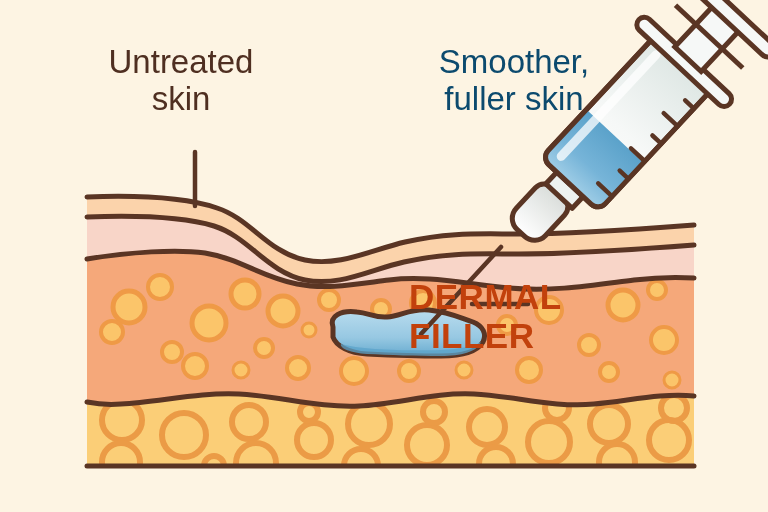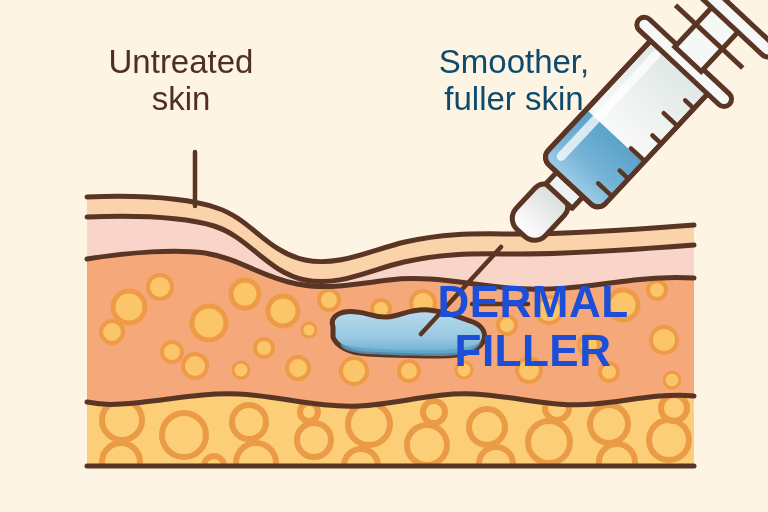--- a/index.html
+++ b/index.html
@@ -49,25 +49,25 @@
     width: 230px;
     text-align: center;
     font-size: 33px;
     font-weight: 400;
     color: #0c4a6e;
   }
   #label-dermal-filler {
     left: 400px;
     top: 277px;
     width: 248px;
-    text-align: center;
-    font-size: 44px;
+    text-align: left;
+    font-size: 35px;
     font-weight: 700;
     letter-spacing: 0.5px;
-    color: #1d4ed8;
+    color: #c2410c;
   }
 </style>
 </head>
 <body>
 
 <div id="stage">
 
   <svg id="illustration" viewBox="0 0 768 512" xmlns="http://www.w3.org/2000/svg">
 
     <defs>

